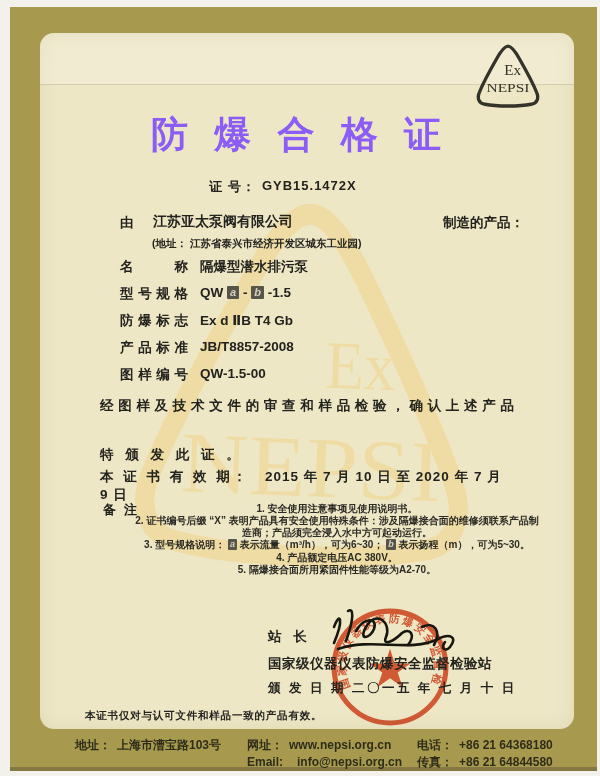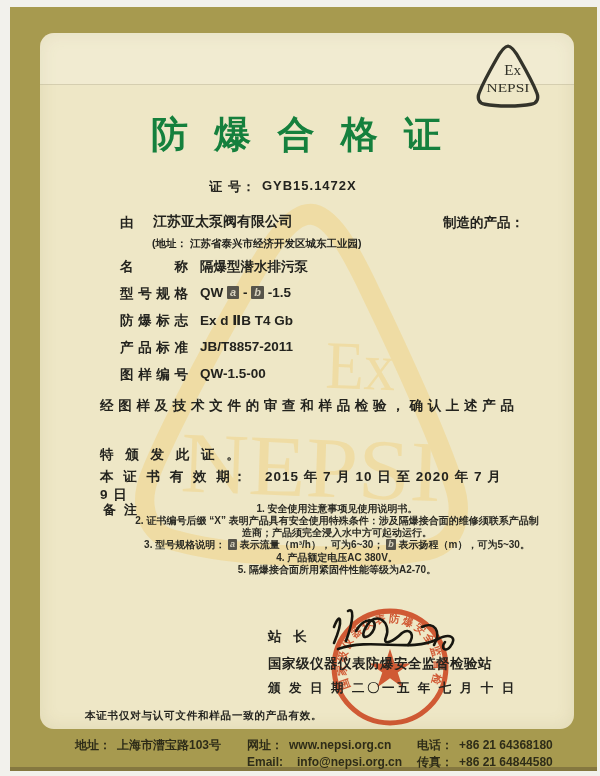--- a/index.html
+++ b/index.html
@@ -30,21 +30,21 @@
     position:absolute; left:40px; top:33px; width:534px; height:52px;
     background:rgba(255,255,255,.20);
     border-bottom:1px solid rgba(150,140,100,.30);
     border-radius:14px 14px 0 0;
   }
 
   .abs { position:absolute; z-index:3; }
 
   .title {
     left:0; top:113px; width:600px; text-align:center;
-    font-size:37px; font-weight:bold; letter-spacing:8px; color:#15803d;
+    font-size:37px; font-weight:bold; letter-spacing:8px; color:#8b5cf6;
     line-height:44px;
   }
   .certno {
     left:0; top:178px; width:566px; display:flex; justify-content:center; gap:6px;
     font-size:13px; font-weight:bold; letter-spacing:1px;
   }
 
   .lbl { font-size:13.5px; font-weight:bold; letter-spacing:0; }
   .just { text-align:justify; text-align-last:justify; }
 
@@ -129,21 +129,21 @@
     <span class="spec-box">a</span>
     <span>-</span>
     <span class="spec-box">b</span>
     <span>-1.5</span>
   </div>
 
   <div class="abs lbl just field-label" style="top:312px;">防 爆 标 志</div>
   <div class="abs field-value" style="top:312px;">Ex d ⅡB T4 Gb</div>
 
   <div class="abs lbl just field-label" style="top:339px;">产 品 标 准</div>
-  <div class="abs field-value" style="top:339px;">JB/T8857-2011</div>
+  <div class="abs field-value" style="top:339px;">JB/T8857-2008</div>
 
   <div class="abs lbl just field-label" style="top:366px;">图 样 编 号</div>
   <div class="abs field-value" style="top:366px;">QW-1.5-00</div>
 
   <div class="abs para just" style="top:397px;">经 图 样 及 技 术 文 件 的 审 查 和 样 品 检 验 ， 确 认 上 述 产 品</div>
   <div class="abs para" style="top:446px; letter-spacing:4px;">特 颁 发 此 证 。</div>
   <div class="abs para" style="top:468px;">
     <span style="letter-spacing:3px;">本 证 书 有 效 期：</span>
     <span style="margin-left:12px; letter-spacing:1px;">2015 年 7 月 10 日 至 2020 年 7 月 9 日</span>
   </div>

